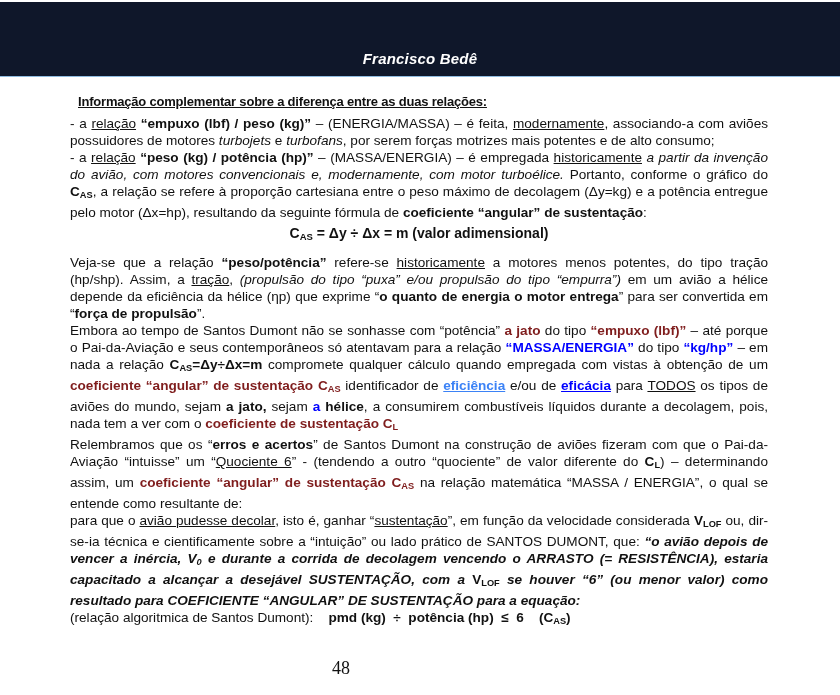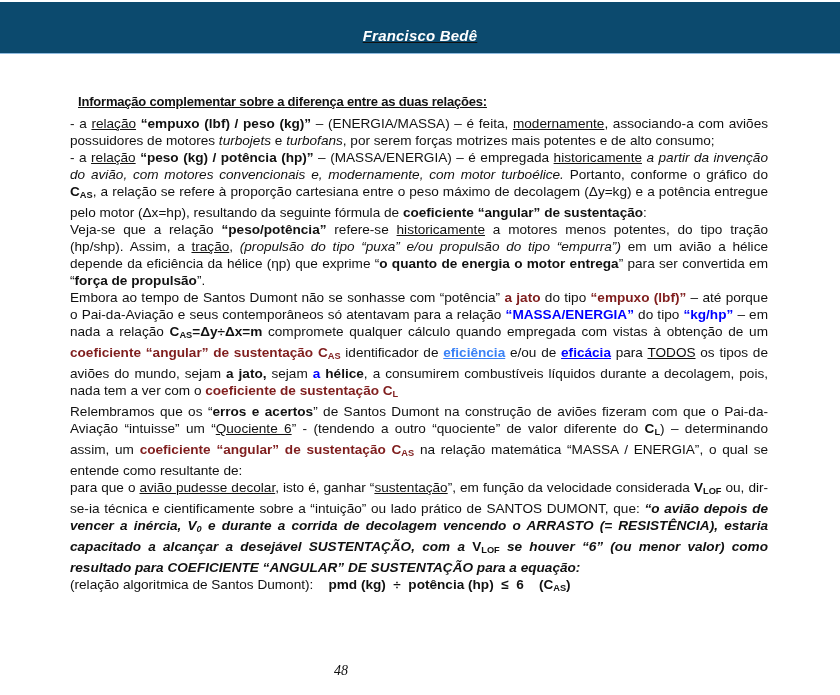--- a/index.html
+++ b/index.html
@@ -5,27 +5,26 @@
   html,body{margin:0;padding:0;background:#ffffff;}
   .page{
     position:relative;
     width:840px;height:695px;
     background:#ffffff;
     font-family:"Liberation Sans", sans-serif;
     color:#111111;
     overflow:hidden;
   }
   .header-bar{
-    position:absolute;top:2px;left:0;width:840px;height:52px;
-    background:#0c4a6e;
+    position:absolute;top:2px;left:0;width:840px;height:75px;
+    background:#0f172a;
     border-bottom:1px solid #8fbbdf;
     box-sizing:border-box;
     display:flex;align-items:flex-end;justify-content:center;
     padding-bottom:9px;
-    text-decoration:underline;
   }
   .author{
     color:#ffffff;font-weight:bold;font-style:italic;font-size:15px;
     letter-spacing:0.2px;
   }
   .title{
     position:absolute;top:69px;left:0;width:840px;
     text-align:center;
     font-family:"Liberation Serif", serif;
     font-weight:bold;font-size:17.5px;color:#141414;
@@ -53,34 +52,35 @@
   .i{font-style:italic;}
   .u{text-decoration:underline;}
   .red{color:#7f1d1d;}
   .blue{color:#0000ff;}
   .green{color:#3b82f6;}
   .sub{font-size:0.68em;vertical-align:-0.22em;}
   .page-number{
     position:absolute;bottom:16px;left:0;width:682px;
     text-align:center;
     font-family:"Liberation Serif", serif;
-    font-size:14px;color:#111111;font-style:italic;
+    font-size:18px;color:#111111;
   }
 </style>
 </head>
 <body>
 
 <div class="page" data-name="document-page">
   <div class="header-bar" data-name="header-bar">
     <span class="author" data-name="author-name">Francisco Bedê</span>
   </div>
   <div class="content" data-name="document-body">
     <p class="section-heading" data-name="section-heading">Informação complementar sobre a diferença entre as duas relações:</p>
 
   <p class="para" data-name="empuxo-peso-paragraph"><span data-name="text-run">- a </span><span class="u" data-name="text-run">relação</span><span data-name="text-run"> </span><span class="b" data-name="text-run">“empuxo (lbf) / peso (kg)”</span><span data-name="text-run"> – (ENERGIA/MASSA) – é feita, </span><span class="u" data-name="text-run">modernamente</span><span data-name="text-run">, associando-a  com aviões  possuidores de motores </span><span class="i" data-name="text-run">turbojets</span><span data-name="text-run"> e </span><span class="i" data-name="text-run">turbofans</span><span data-name="text-run">, por serem forças motrizes mais potentes e de alto consumo;</span></p>
       <p class="para" data-name="peso-potencia-paragraph"><span data-name="text-run">- a </span><span class="u" data-name="text-run">relação</span><span data-name="text-run"> </span><span class="b" data-name="text-run">“peso (kg) / potência (hp)”</span><span data-name="text-run"> – (MASSA/ENERGIA) – é empregada </span><span class="u" data-name="text-run">historicamente</span><span data-name="text-run"> </span><span class="i" data-name="text-run">a partir da invenção do avião, com motores convencionais e, modernamente, com motor turboélice.</span><span data-name="text-run"> Portanto, conforme o gráfico do </span><span class="b" data-name="text-run">C</span><span class="b sub" data-name="text-run">AS</span><span data-name="text-run">, a relação  se refere à proporção cartesiana entre o peso máximo de decolagem (Δy=kg) e a potência entregue pelo motor (Δx=hp), resultando  da seguinte fórmula de </span><span class="b" data-name="text-run">coeficiente “angular” de sustentação</span><span data-name="text-run">:</span></p>
+      <p class="para formula" data-name="cas-formula"><span class="b" data-name="text-run">C</span><span class="b sub" data-name="text-run">AS</span><span class="b" data-name="text-run"> = Δy ÷ Δx = m  (valor adimensional)</span></p>
       <p class="para" data-name="veja-se-paragraph"><span data-name="text-run">Veja-se que a relação </span><span class="b" data-name="text-run">“peso/potência”</span><span data-name="text-run"> refere-se </span><span class="u" data-name="text-run">historicamente</span><span data-name="text-run"> a motores menos potentes, do tipo tração (hp/shp). Assim, a </span><span class="u" data-name="text-run">tração</span><span data-name="text-run">, </span><span class="i" data-name="text-run">(propulsão do tipo “puxa” e/ou propulsão do tipo “empurra”)</span><span data-name="text-run"> em um avião a hélice depende da eficiência da hélice (ηp) que exprime “</span><span class="b" data-name="text-run">o quanto de energia o motor entrega</span><span data-name="text-run">” para ser convertida em “</span><span class="b" data-name="text-run">força de propulsão</span><span data-name="text-run">”.</span></p>
       <p class="para" data-name="embora-paragraph"><span data-name="text-run">Embora ao tempo de Santos Dumont não se sonhasse com “potência” </span><span class="b red" data-name="text-run">a jato</span><span data-name="text-run"> do tipo </span><span class="b red" data-name="text-run">“empuxo (lbf)”</span><span data-name="text-run"> –  até porque o Pai-da-Aviação e seus contemporâneos só atentavam para a relação </span><span class="b blue" data-name="text-run">“MASSA/ENERGIA”</span><span data-name="text-run"> do tipo </span><span class="b blue" data-name="text-run">“kg/hp”</span><span data-name="text-run"> –  em nada a relação </span><span class="b" data-name="text-run">C</span><span class="b sub" data-name="text-run">AS</span><span class="b" data-name="text-run">=Δy÷Δx=m</span><span data-name="text-run"> compromete qualquer cálculo quando empregada com vistas à obtenção de um </span><span class="b red" data-name="text-run">coeficiente “angular” de sustentação C</span><span class="b red sub" data-name="text-run">AS</span><span data-name="text-run"> identificador de </span><span class="b u green" data-name="text-run">eficiência</span><span data-name="text-run"> e/ou de </span><span class="b u blue" data-name="text-run">eficácia</span><span data-name="text-run"> para </span><span class="u" data-name="text-run">TODOS</span><span data-name="text-run"> os tipos de aviões do mundo, sejam </span><span class="b" data-name="text-run">a jato,</span><span data-name="text-run"> sejam </span><span class="b blue" data-name="text-run">a</span><span data-name="text-run"> </span><span class="b" data-name="text-run">hélice</span><span data-name="text-run">, a consumirem combustíveis líquidos durante a decolagem, pois, nada tem a ver com o </span><span class="b red" data-name="text-run">coeficiente de sustentação C</span><span class="b red sub" data-name="text-run">L</span></p>
       <p class="para" data-name="relembramos-paragraph"><span data-name="text-run">Relembramos que os “</span><span class="b" data-name="text-run">erros e acertos</span><span data-name="text-run">” de Santos Dumont na construção de aviões fizeram com que o Pai-da-Aviação “intuisse” um “</span><span class="u" data-name="text-run">Quociente 6</span><span data-name="text-run">” - (tendendo a outro “quociente” de valor diferente do </span><span class="b" data-name="text-run">C</span><span class="b sub" data-name="text-run">L</span><span data-name="text-run">) – determinando assim, um </span><span class="b red" data-name="text-run">coeficiente “angular” de sustentação C</span><span class="b red sub" data-name="text-run">AS</span><span data-name="text-run"> na relação matemática “MASSA / ENERGIA”, o qual se entende como resultante de:</span></p>
       <p class="para" data-name="para-que-paragraph"><span data-name="text-run">para que o </span><span class="u" data-name="text-run">avião pudesse decolar</span><span data-name="text-run">, isto é, ganhar “</span><span class="u" data-name="text-run">sustentação</span><span data-name="text-run">”, em função da velocidade considerada  </span><span class="b" data-name="text-run">V</span><span class="b sub" data-name="text-run">LOF</span><span data-name="text-run"> ou, dir-se-ia técnica e cientificamente sobre a “intuição” ou lado prático de SANTOS DUMONT, que: </span><span class="b i" data-name="text-run">“o avião depois de vencer a inércia, </span><span class="b i" data-name="text-run">V</span><span class="b i sub" data-name="text-run">0</span><span class="b i" data-name="text-run"> e durante a corrida de decolagem vencendo o ARRASTO (= RESISTÊNCIA), estaria capacitado a alcançar a desejável SUSTENTAÇÃO, com a </span><span class="b" data-name="text-run">V</span><span class="b sub" data-name="text-run">LOF</span><span class="b i" data-name="text-run"> se houver “6” (ou menor valor) como resultado para COEFICIENTE “ANGULAR” DE SUSTENTAÇÃO para a equação:</span><br><span data-name="text-run">(relação algoritmica de Santos  Dumont):&nbsp;&nbsp;&nbsp; </span><span class="b" data-name="text-run">pmd (kg) &nbsp;÷&nbsp; potência (hp) &nbsp;≤&nbsp; 6&nbsp;&nbsp;&nbsp; (C</span><span class="b sub" data-name="text-run">AS</span><span class="b" data-name="text-run">)</span></p>
     </div>
   <div class="page-number" data-name="page-number">48</div>
 </div>
 
 </body></html>

